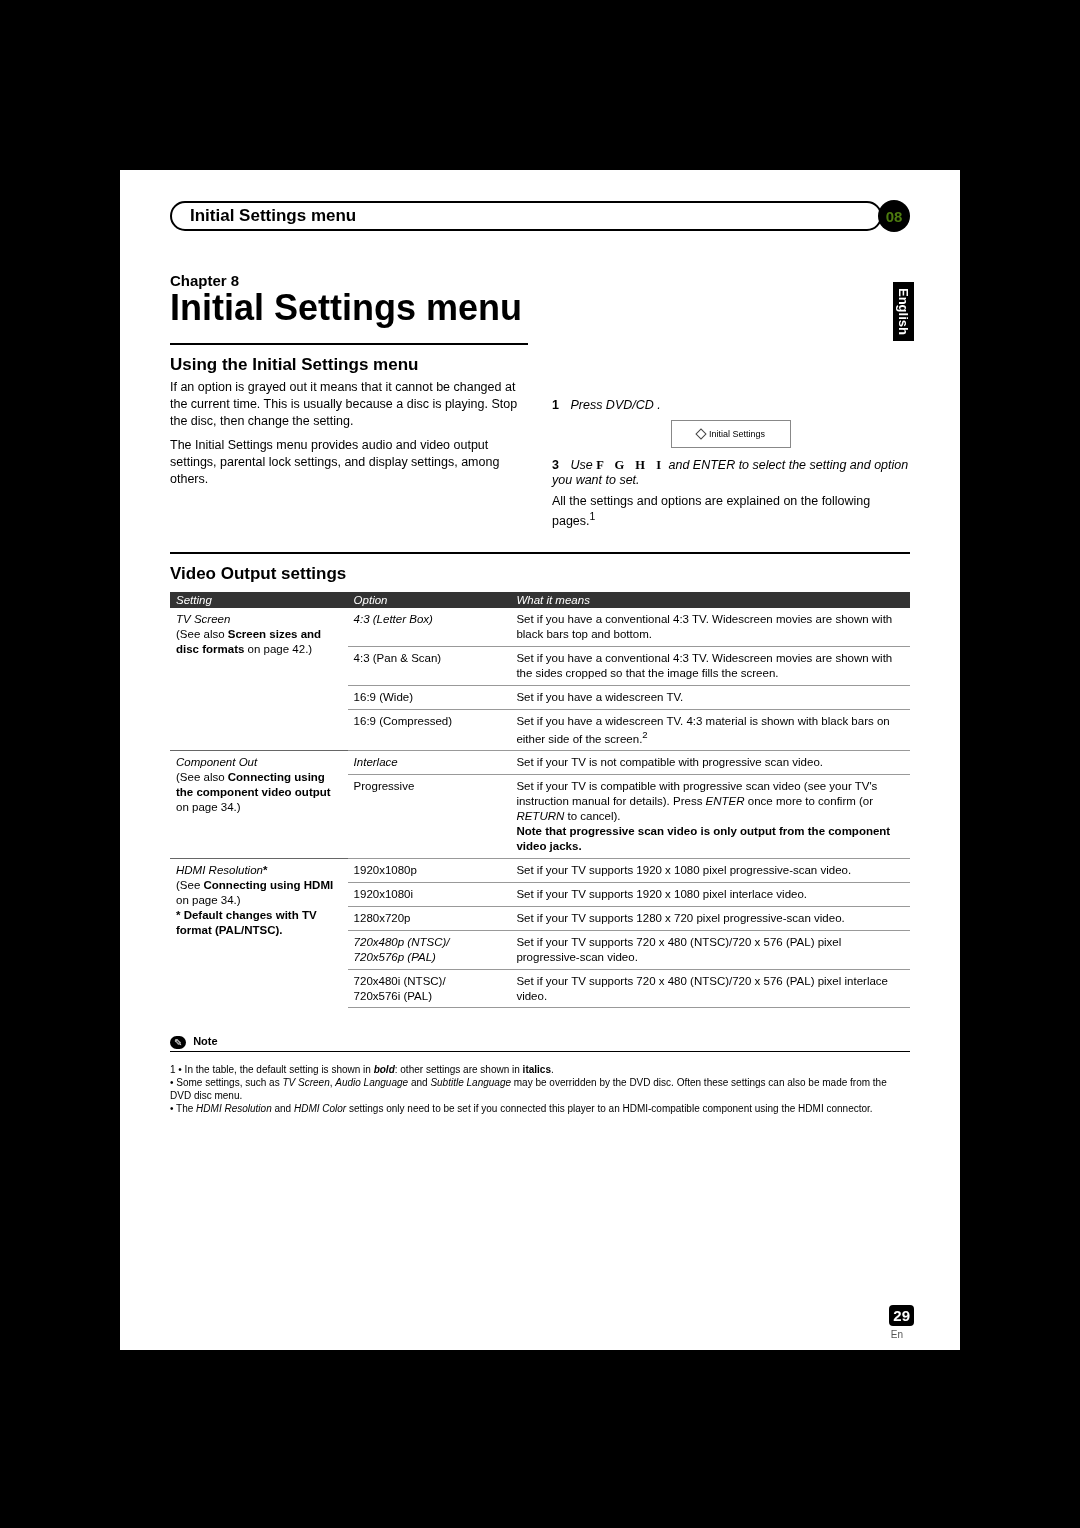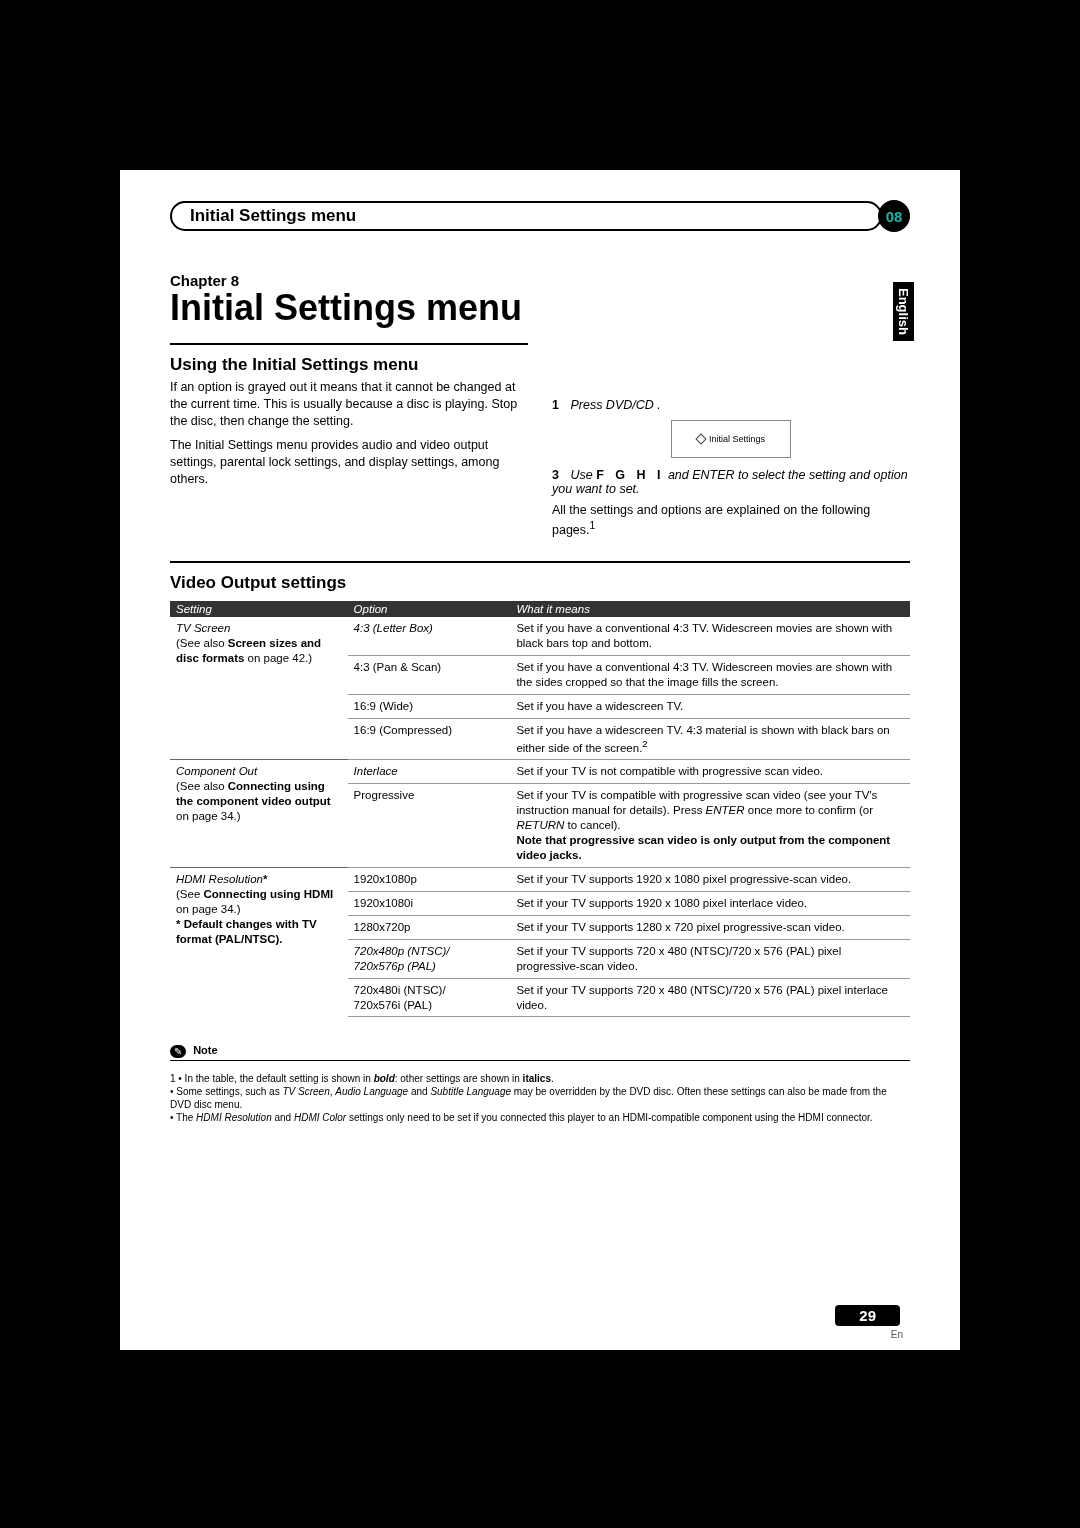--- a/index.html
+++ b/index.html
@@ -33,21 +33,21 @@
     align-items: center;
     padding: 0 8px 0 18px;
     justify-content: space-between;
   }
   .header-title {
     font-weight: bold;
     font-size: 17px;
   }
   .header-badge {
     background: #000;
-    color: #14b8a6;
+    color: #4d7c0f;
     border-radius: 50%;
     width: 32px;
     height: 32px;
     display: inline-flex;
     align-items: center;
     justify-content: center;
     font-weight: bold;
     font-size: 15px;
     margin-left: -4px;
   }
@@ -72,21 +72,21 @@
     color: #fff;
     writing-mode: vertical-rl;
     font-size: 13px;
     font-weight: bold;
     padding: 6px 3px;
   }
   .step { font-size: 12.5px; font-style: italic; margin: 6px 0; }
   .step .num { font-weight: bold; font-style: normal; margin-right: 8px; }
   .screenshot-box {
     width: 120px;
-    height: 38px;
+    height: 28px;
     border: 1px solid #888;
     margin: 8px auto 10px;
     display: flex;
     align-items: center;
     justify-content: center;
     font-size: 9px;
     gap: 4px;
   }
   .diamond {
     width: 8px; height: 8px;
@@ -129,27 +129,27 @@
     padding: 0 4px;
     font-size: 10px;
     margin-right: 4px;
     vertical-align: middle;
   }
   .note-word { font-weight: bold; font-size: 11px; }
   .note-footnote { display: block; border-top: 1px solid #000; padding-top: 11px; margin-top: 2px; }
 
   .page-badge {
     position: absolute;
-    right: 60px;
+    right: 46px;
     bottom: 24px;
     background: #000;
     color: #fff;
     font-weight: bold;
     font-size: 15px;
-    padding: 2px 24px;
+    padding: 2px 4px;
     border-radius: 4px;
   }
   .page-en {
     position: absolute;
     right: 57px;
     bottom: 10px;
     font-size: 10px;
     color: #555;
   }
   hr.sec { border: none; border-top: 2px solid #000; margin: 14px 0 6px; }
@@ -188,21 +188,21 @@
       </p>
 
       <div class="screenshot-box">
         <span class="diamond"></span>
         <span>Initial Settings</span>
       </div>
 
       <p class="step">
         <span class="num bold">3</span>
         <span>Use  </span>
-        <span class="bold" style="font-style:normal; letter-spacing:4px; font-family:Liberation Sans, sans-serif;">F  G  H  I</span>
+        <span class="bold" style="font-style:normal; letter-spacing:4px; font-family:Liberation Serif, serif;">F  G  H  I</span>
         <span> and ENTER to select the setting and option you want to set.</span>
       </p>
       <p class="body-text">
         <span>All the settings and options are explained on the following pages.</span><sup>1</sup>
       </p>
     </div>
   </div>
 
   <hr class="sec">
   <div class="subhead">Video Output settings</div>

